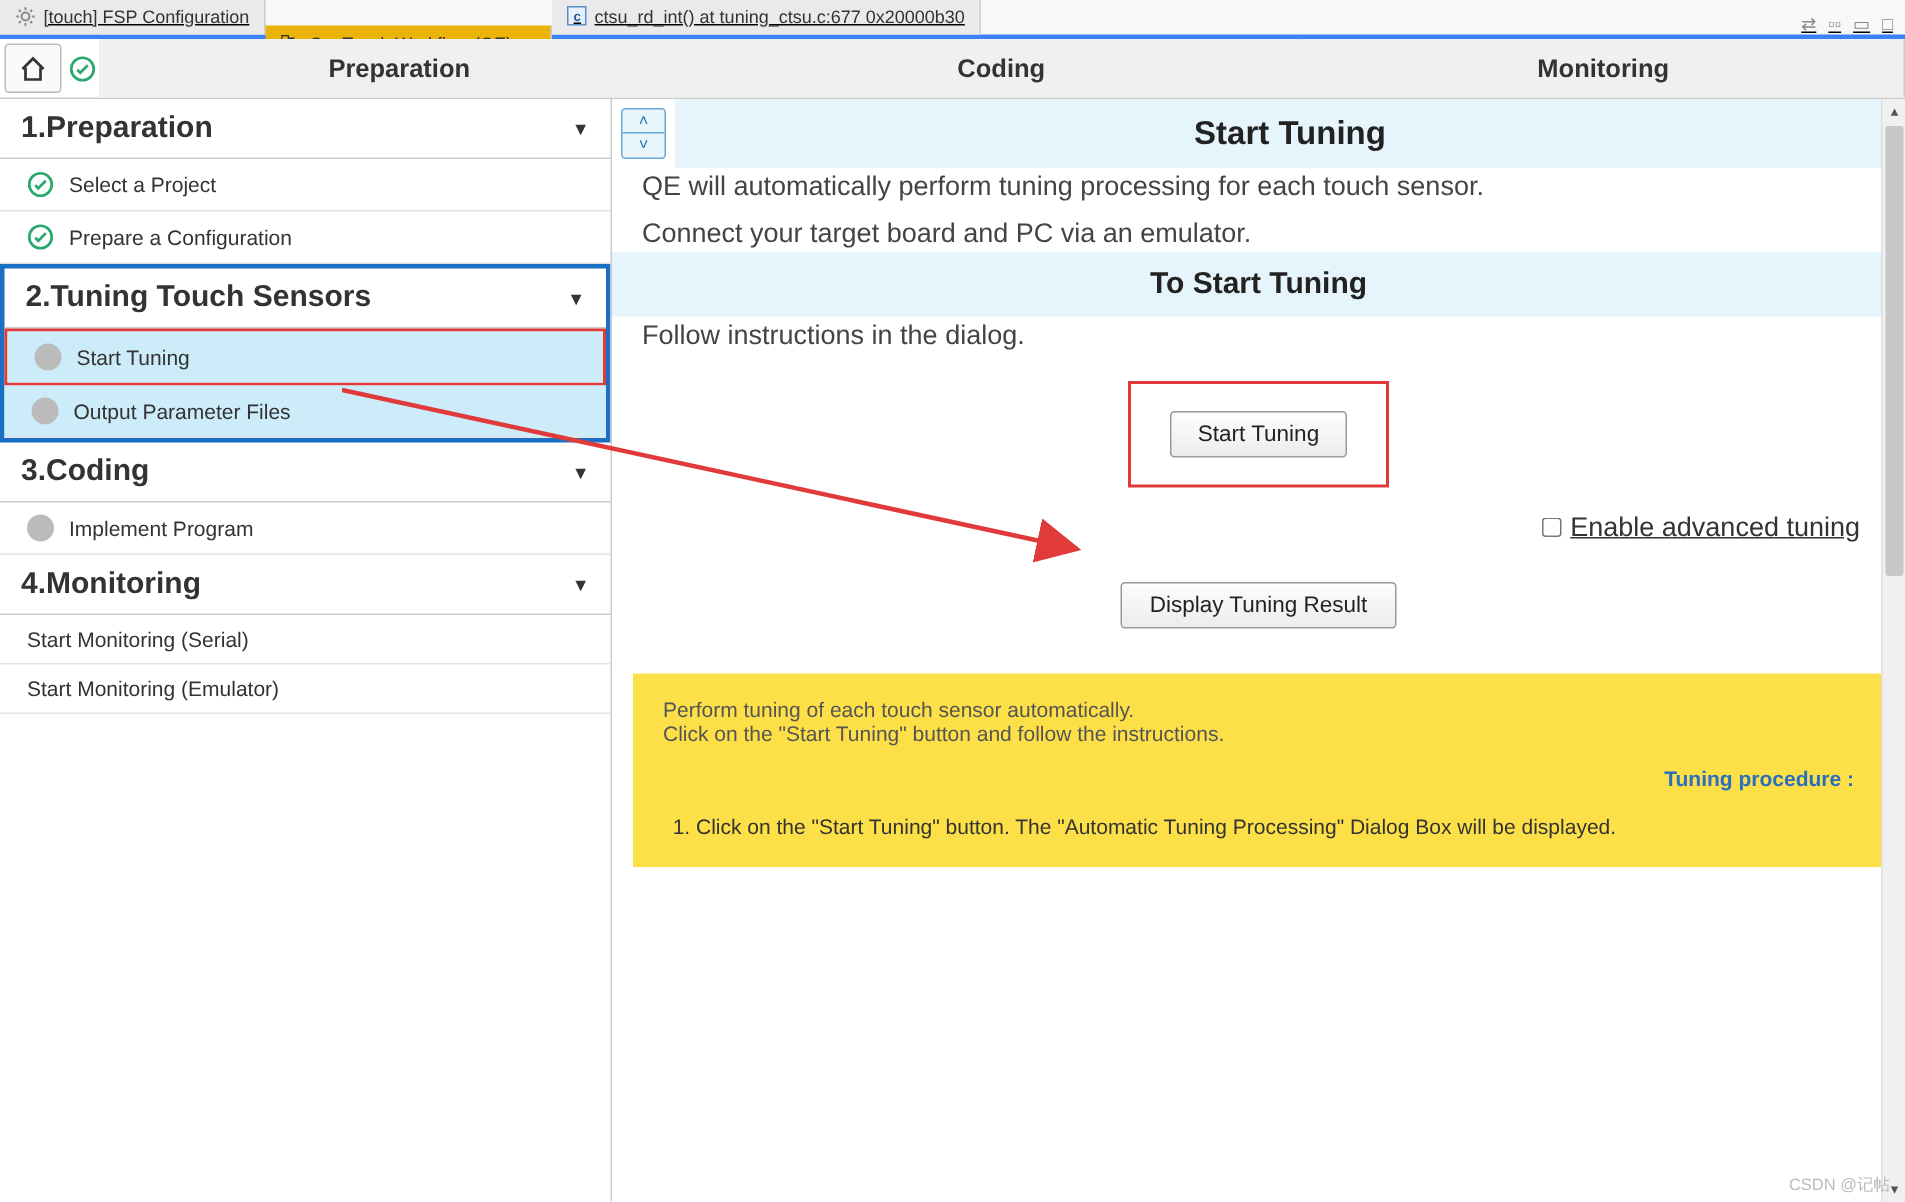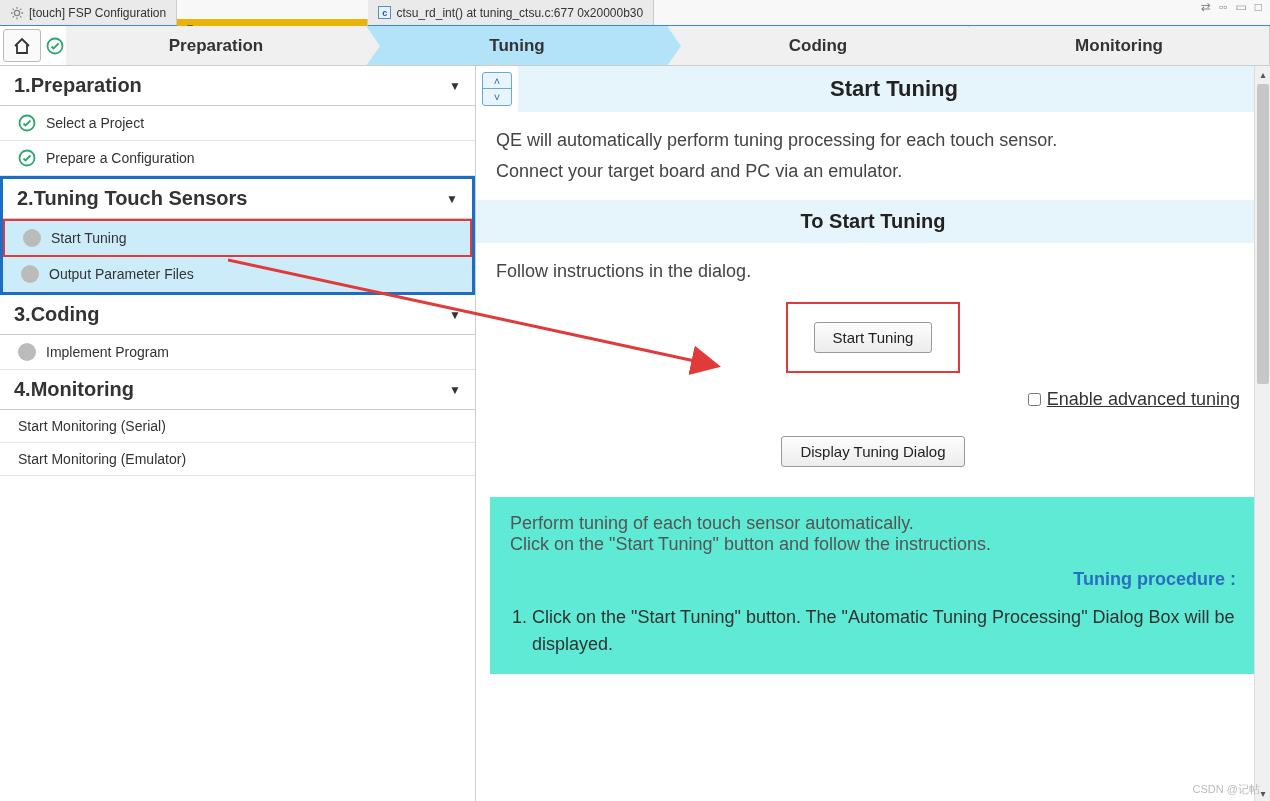--- a/index.html
+++ b/index.html
@@ -1,19 +1,19 @@
 <!DOCTYPE html>
 <html><head>
 <meta charset="utf-8">
 <style>
 * { box-sizing: border-box; margin: 0; padding: 0; font-family: "Segoe UI", Arial, sans-serif; }
 body { width: 1270px; height: 801px; background: #fff; overflow: hidden; position: relative; }
 
 
-.tabbar { display: flex; align-items: flex-start; height: 26px; background: #f8f8f8; border-bottom: 1px solid #3b82f6; }
+.tabbar { display: flex; align-items: flex-end; height: 26px; background: #f8f8f8; border-bottom: 3px solid #3b82f6; text-decoration: underline; }
 .tab { display: flex; align-items: center; gap: 5px; height: 25px; padding: 0 10px; font-size: 12px; color: #333; border-right: 1px solid #ccc; background: #eaeaea; cursor: pointer; }
 .tab.active { background: #eab308; border-bottom: 1px solid #fff; position: relative; top: 19px; }
 .tab .close { font-size: 12px; color: #555; margin-left: 4px; }
 .tab-icons-right { margin-left: auto; display: flex; gap: 8px; padding-right: 8px; color: #888; font-size: 12px; }
 
 
 .gear-icon { width: 14px; height: 14px; display: inline-block; }
 .gear-icon svg { width: 14px; height: 14px; }
 .flow-icon { width: 14px; height: 14px; }
 .c-icon { width: 13px; height: 13px; border: 1px solid #5a8cc7; display: inline-flex; align-items: center; justify-content: center; font-size: 9px; font-weight: bold; color: #2a5a9a; background: #e8f0fb; }
@@ -23,46 +23,46 @@
 .home-btn { width: 38px; display:flex; align-items:center; justify-content:center; border: 1px solid #bbb; margin: 3px; border-radius: 3px; background: #fafafa; }
 .check-btn { width: 22px; display:flex; align-items:center; justify-content:center; color: #2aa86f; }
 .nav-step { flex: 1; display:flex; align-items:center; justify-content:center; font-size: 17px; font-weight: 600; color: #333; position: relative; background: #f0f0f0; border-right: 1px solid #ccc; }
 .nav-step.active { background: #b3e3f9; }
 .nav-step::after { content:""; position:absolute; right:-14px; top:0; width:0; height:0; border-top:20px solid transparent; border-bottom:20px solid transparent; border-left:14px solid #f0f0f0; z-index:2; }
 .nav-step.active::after { border-left-color: #b3e3f9; }
 .nav-step.last::after { display:none; }
 
 
 .main { display: flex; height: calc(801px - 26px - 40px); }
-.sidebar { width: 476px; border-right: 1px solid #ccc; overflow-y: auto; background: #fff; position:relative; }
+.sidebar { width: 408px; border-right: 1px solid #ccc; overflow-y: auto; background: #fff; position:relative; }
 .content { flex: 1; overflow-y: auto; position: relative; }
 
 
 .side-head { display:flex; align-items:center; justify-content:space-between; padding: 8px 14px; font-size: 20px; font-weight: 600; color: #333; border-bottom: 1px solid #ccc; }
 .side-head .caret { font-size: 12px; }
 .side-item { display:flex; align-items:center; gap: 10px; padding: 8px 18px; font-size: 14px; color: #333; border-bottom: 1px solid #e4e4e4; }
 .side-item.selected { background: #cdecfa; }
 .side-item .bullet { width: 18px; height: 18px; border-radius: 50%; background: #bbb; display:inline-block; }
 .side-item .check { width: 18px; height: 18px; display:inline-flex; align-items:center; justify-content:center; color: #2aa86f; }
 .section-box-blue { border: 3px solid #1a6fc4; }
 .red-box { border: 2px solid #e03a3a; }
 
 
 .updown { display:inline-flex; flex-direction:column; border:1px solid #6aa8d8; border-radius:3px; margin: 6px; background:#e8f5fd;}
 .updown span { width: 28px; height:16px; display:flex; align-items:center; justify-content:center; color:#2b6fab; font-size:11px; }
 .updown span:first-child { border-bottom:1px solid #6aa8d8; }
 
 .panel-head { background: #e6f5fc; text-align:center; font-size: 22px; font-weight: 700; color: #222; padding: 10px 0; }
 .panel-head.sub { font-size: 20px; }
-.panel-body { padding: 18px 20px; font-size: 18px; color: #444; }
+.panel-body { padding: 2px 20px; font-size: 18px; color: #444; }
 .center-row { display:flex; justify-content:center; padding: 20px 0 10px 0; position:relative; }
 .btn { padding: 6px 18px; border: 1px solid #999; border-radius: 3px; background: linear-gradient(#fdfdfd,#ececec); font-size: 15px; color:#222; cursor:pointer; }
 .red-outline { border: 2px solid #e03a3a; padding: 18px 26px; display:inline-block; }
 .checkbox-row { display:flex; align-items:center; gap:6px; justify-content:flex-end; padding: 6px 30px 16px 0; font-size: 18px; color:#333;text-decoration:underline; }
-.info-block { background: #5eead4; margin: 6px 14px 10px 14px; padding: 16px 20px; font-size: 18px; color:#555; }
+.info-block { background: #fde047; margin: 6px 14px 10px 14px; padding: 16px 20px; font-size: 14px; color:#555; }
 .info-block .link { color: #2a6fbf; font-weight: 600; margin-top: 14px; display:block;text-align:right; }
 .info-block ol { margin: 14px 0 0 22px; color:#333; }
 .info-block li { line-height: 1.5; }
 
 .scrollbar { position:absolute; right:0; top:0; width:16px; height:100%; background:#f0f0f0; border-left:1px solid #ddd;}
 .scroll-thumb { position:absolute; left:2px; width:12px; background:#c7c7c7; border-radius:2px; }
 .scroll-btn { position:absolute; left:0; width:16px; height:16px; display:flex; align-items:center; justify-content:center; background:#f0f0f0; color:#555; font-size:10px;}
 
 
 .arrow-svg { position:absolute; pointer-events:none; z-index:50; }
@@ -113,23 +113,20 @@
   </div>
   <div class="check-btn">
     <svg width="18" height="18" viewBox="0 0 18 18">
         <circle cx="9" cy="9" r="7.5" fill="none" stroke="#2aa86f" stroke-width="1.8"></circle>
         <path d="M5.5 9.5l2 2 5-5" fill="none" stroke="#2aa86f" stroke-width="1.8"></path>
       </svg>
   </div>
   <div class="nav-step">
       <span>Preparation</span>
     </div>
-  <div class="nav-step active">
-      <span>Tuning</span>
-    </div>
   <div class="nav-step">
       <span>Coding</span>
     </div>
   <div class="nav-step last">
       <span>Monitoring</span>
     </div>
 </div>
 
 <div class="main">
 
@@ -216,21 +213,21 @@
         <button class="btn">Start Tuning</button>
       </span>
     </div>
 
     <div class="checkbox-row">
       <input type="checkbox" style="">
       <span>Enable advanced tuning</span>
     </div>
 
     <div class="center-row" style="padding-top:10px;padding-bottom:24px">
-      <button class="btn">Display Tuning Dialog</button>
+      <button class="btn">Display Tuning Result</button>
     </div>
 
     <div class="info-block">
       <div>Perform tuning of each touch sensor automatically.</div>
       <div>Click on the "Start Tuning" button and follow the instructions.</div>
       <span class="link">Tuning procedure :</span>
       <ol>
         <li>Click on the "Start Tuning" button. The "Automatic Tuning Processing" Dialog Box will be displayed.</li>
       </ol>
     </div>

